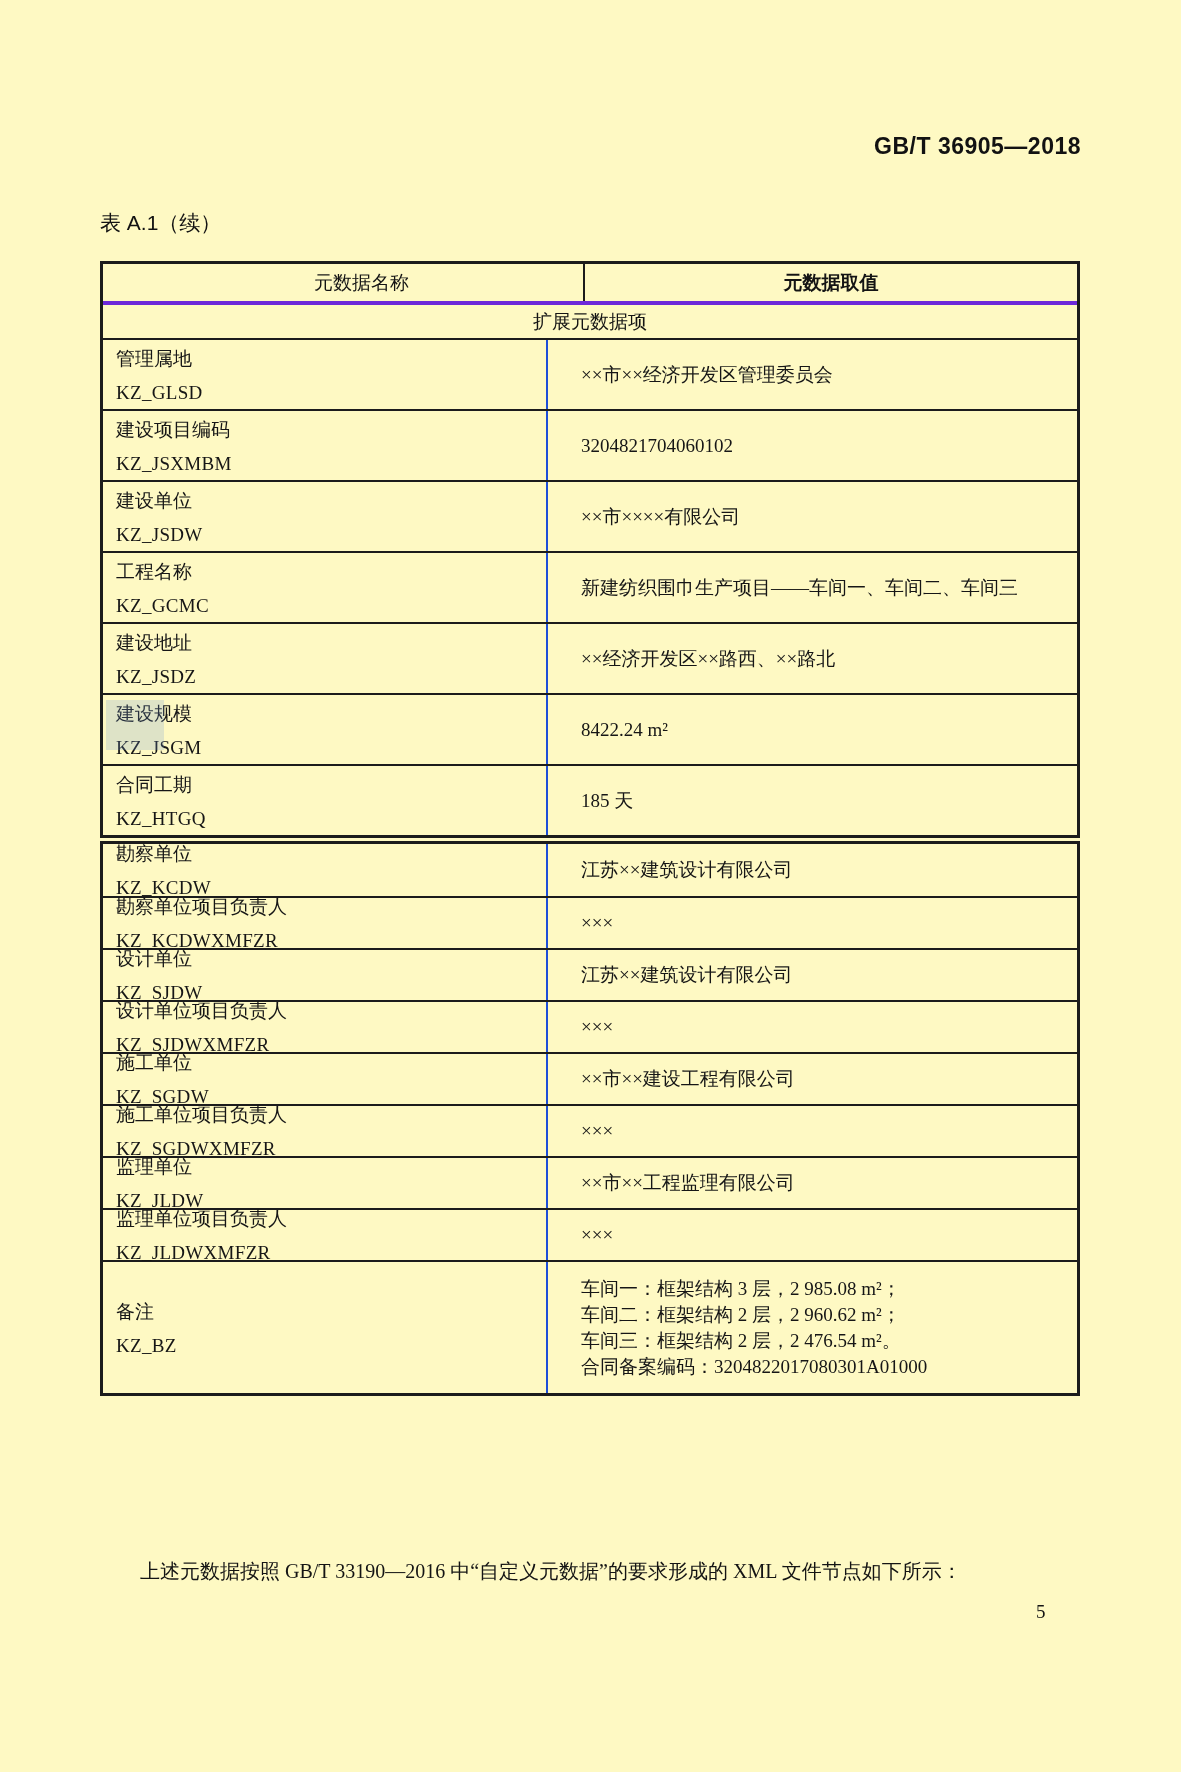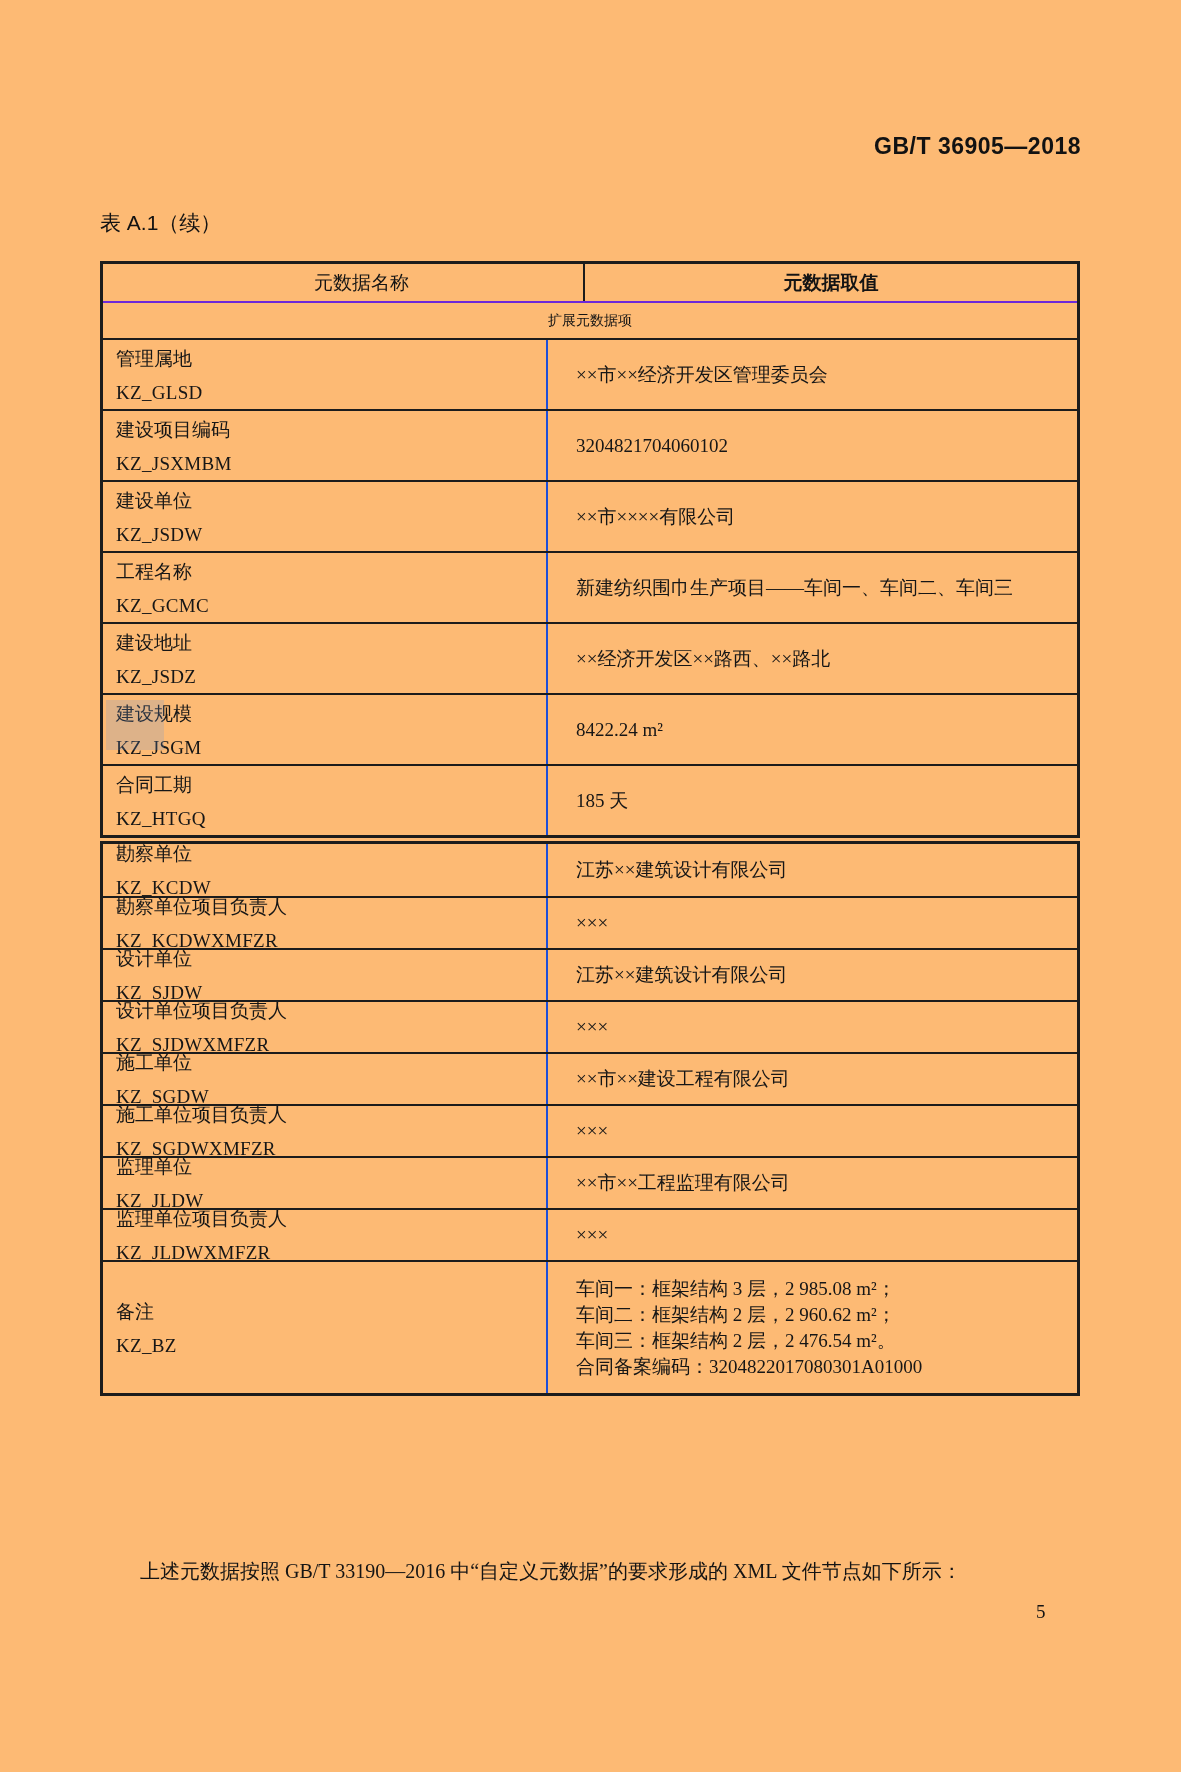--- a/index.html
+++ b/index.html
@@ -1,21 +1,21 @@
 <!DOCTYPE html>
 <html><head>
 <meta charset="utf-8">
 <style>
   * { box-sizing: border-box; margin: 0; padding: 0; }
   html,body { background:#ffffff; }
   .page {
     position: relative;
     width: 1181px;
     height: 1772px;
-    background: #fdba74;
+    background: #fef9c3;
     font-family: "Liberation Serif", "DejaVu Serif", serif;
     color: #161616;
     overflow: hidden;
   }
   .doc-code {
     position: absolute;
     top: 133px;
     left: 0;
     right: 100px;
     text-align: right;
@@ -40,36 +40,36 @@
   .seg { border: 3px solid #1c1c1c; }
   .seg2 { margin-top: 3px; }
   .hrow { display: flex; height: 37px; padding-left: 37px; }
   .hcell {
     display: flex; align-items: center; justify-content: center;
     font-size: 19px; font-weight: 500; color: #141414;
   }
   .hname { width: 445px; border-right: 2px solid #1c1c1c; }
   .hvalue { flex: 1; font-weight: bold; }
   .srow {
-    height: 37px; border-top: 2px solid #6d28d9;
+    height: 37px; border-top: 4px solid #6d28d9;
     display: flex; align-items: center; justify-content: center;
-    font-size: 14px; color: #141414;
+    font-size: 19px; color: #141414;
   }
   .row { display: flex; border-top: 2px solid #1c1c1c; height: 71px; }
   .seg2 .row { height: 52px; }
   .seg2 .row:first-child { border-top: none; }
   .row .name {
     width: 445px; border-right: 2px solid #1d4ed8;
     display: flex; flex-direction: column; justify-content: center;
     gap: 10px; padding-left: 13px; font-size: 19px;
   }
   .row .value {
     flex: 1;
     display: flex; flex-direction: column; justify-content: center;
-    gap: 9px; padding-left: 28px; font-size: 19px;
+    gap: 9px; padding-left: 19px; font-size: 19px; margin-left: 14px;
   }
   .row.remarks { height: 133px; }
   .row.remarks .value { gap: 0; }
   .code { letter-spacing: 0.3px; }
   .scan-highlight {
     position: absolute;
     left: 106px; top: 700px; width: 58px; height: 50px;
     background: rgba(108, 148, 212, 0.22);
     pointer-events: none;
   }

